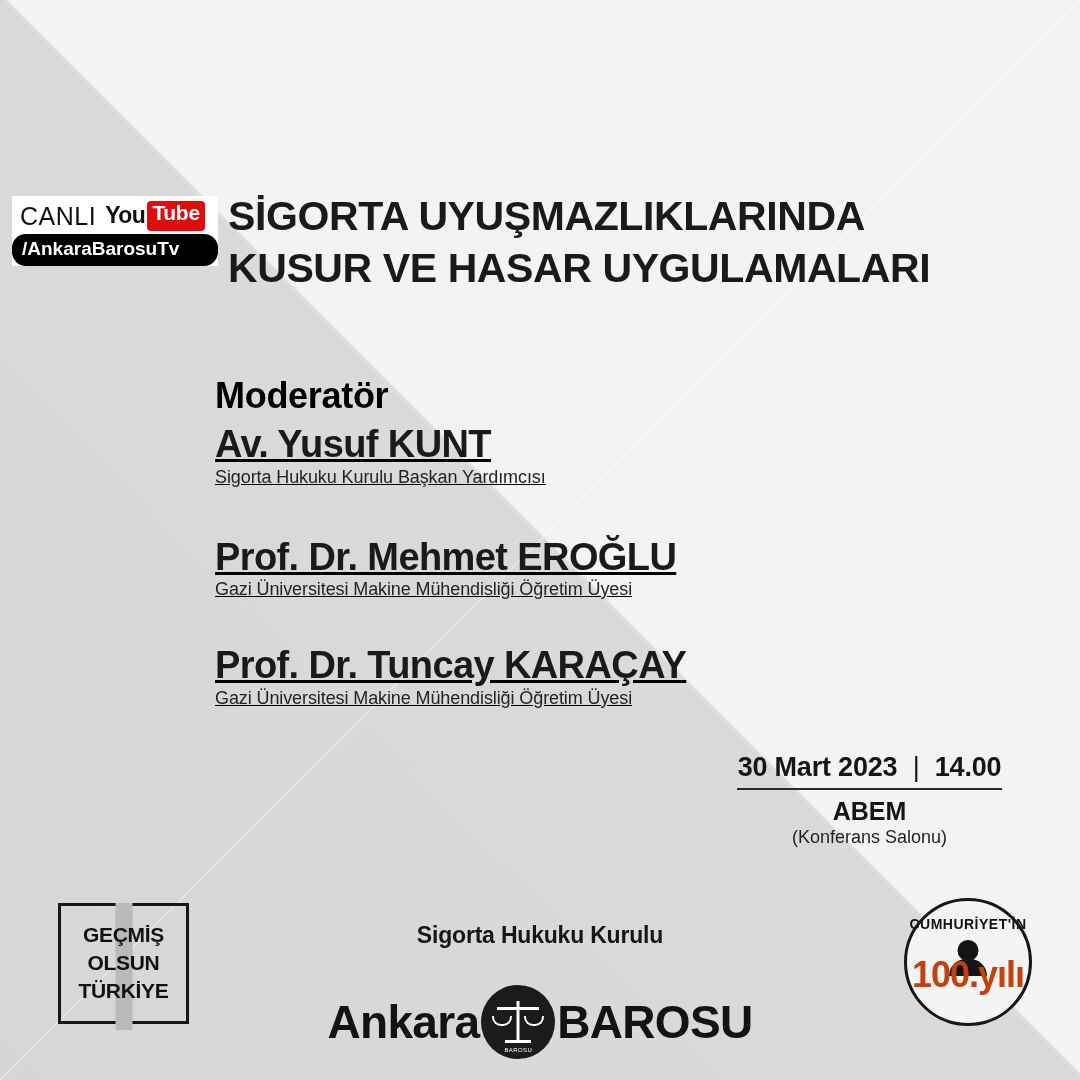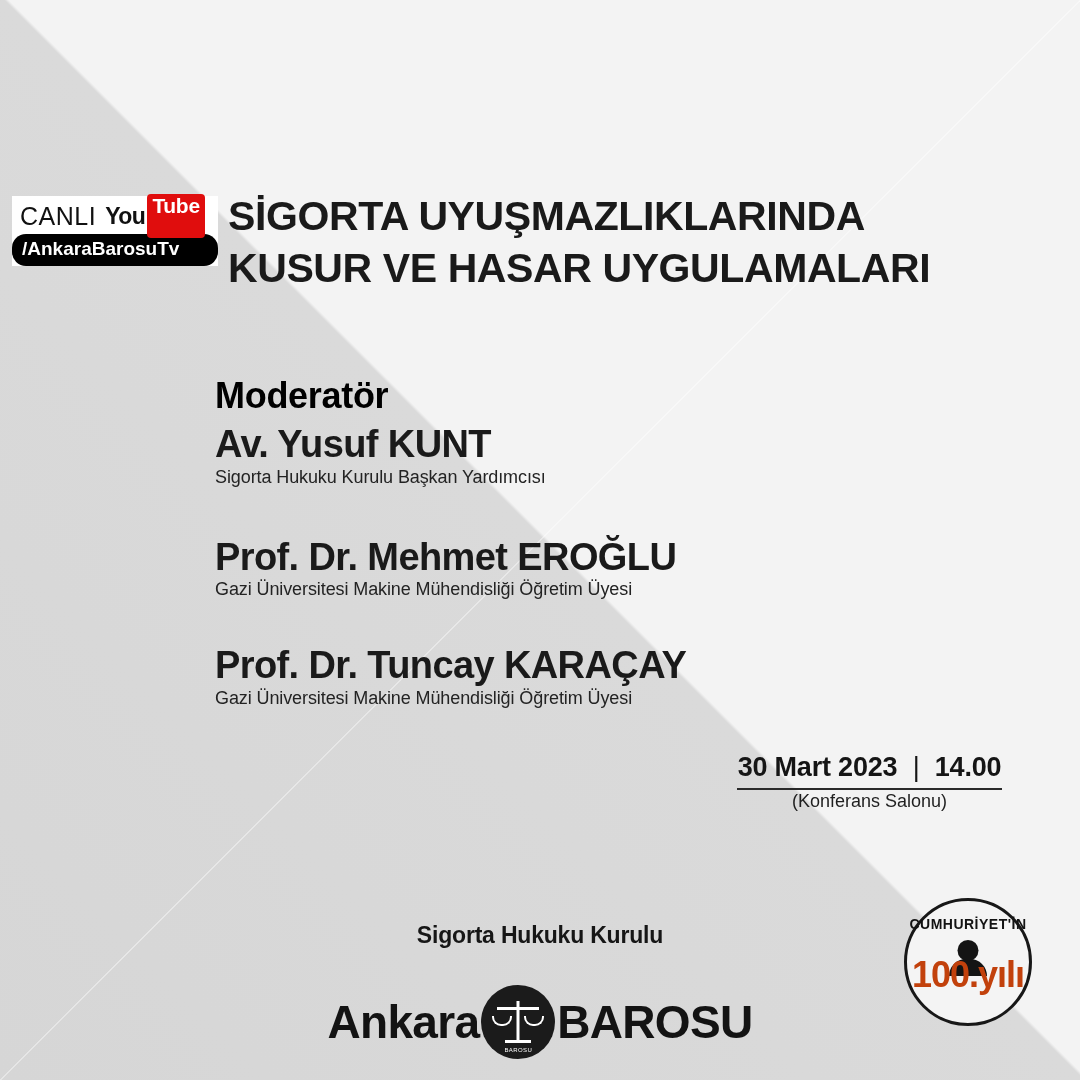--- a/index.html
+++ b/index.html
@@ -73,21 +73,21 @@
     font-weight: 700;
     color: #111;
     letter-spacing: -0.5px;
   }
   .yt-tube {
     background: #e00d0d;
     color: #ffffff;
     font-size: 21px;
     font-weight: 700;
     letter-spacing: -0.3px;
-    padding: 1px 5px 20px 5px;
+    padding: 1px 5px 6px 5px;
     border-radius: 4px;
     margin-left: 2px;
     line-height: 1.05;
   }
   .live-badge-bottom {
     background: #000000;
     color: #ffffff;
     font-size: 19px;
     font-weight: 700;
     padding: 4px 0 6px 10px;
@@ -116,21 +116,21 @@
     top: 375px;
     width: 800px;
   }
   .mod-label {
     font-size: 36px;
     font-weight: 700;
     color: #000000;
     margin-bottom: 6px;
     letter-spacing: -0.3px;
   }
-  .person { margin-bottom: 30px; }
+  .person { margin-bottom: 30px; text-decoration: underline; }
   .person-name {
     font-size: 38px;
     font-weight: 700;
     color: #1a1a1a;
     letter-spacing: -0.6px;
     line-height: 1.12;
   }
   .person-title {
     font-size: 18px;
     font-weight: 400;
@@ -419,25 +419,36 @@
       <div class="person-title">Gazi Üniversitesi Makine Mühendisliği Öğretim Üyesi</div>
     </div>
   </div>
 
   <div class="datebox">
     <div class="date-row">
       <span>30 Mart 2023</span>
       <span class="date-sep">|</span>
       <span>14.00</span>
     </div>
+    <div class="venue">ABEM</div>
     <div class="venue-sub">(Konferans Salonu)</div>
   </div>
 
   <div class="committee">Sigorta Hukuku Kurulu</div>
 
+  <div class="gecmis">
+    <div class="gecmis-inner">
+      <div class="gecmis-ribbon"></div>
+      <div class="gecmis-text">
+        <div>GEÇMİŞ</div>
+        <div>OLSUN</div>
+        <div>TÜRKİYE</div>
+      </div>
+    </div>
+  </div>
 
   <div class="barosu">
     <span class="barosu-word">Ankara</span>
     <span class="barosu-emblem">
       <span class="scale-bar"></span>
       <span class="scale-beam"></span>
       <span class="pan left"></span>
       <span class="pan right"></span>
       <span class="base"></span>
       <span class="emb-text">BAROSU</span>

